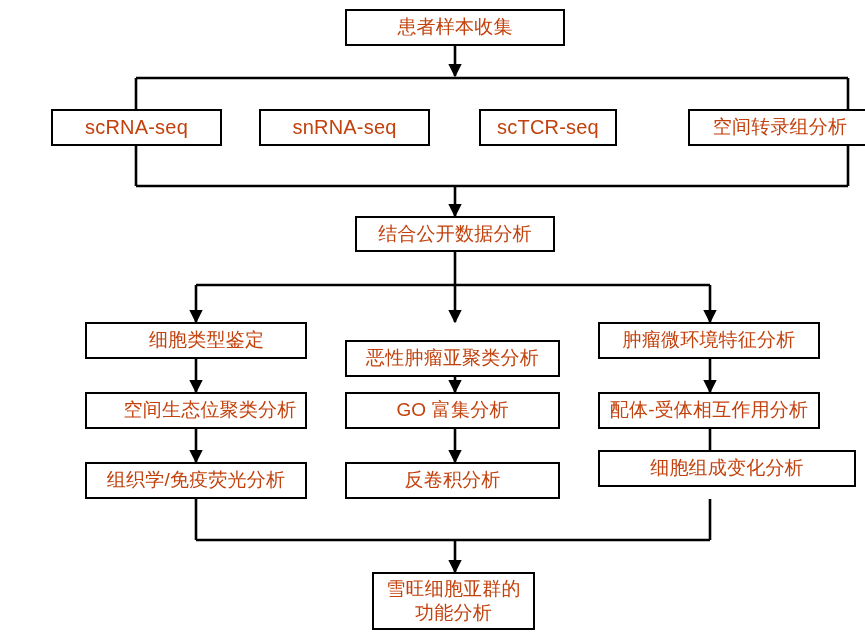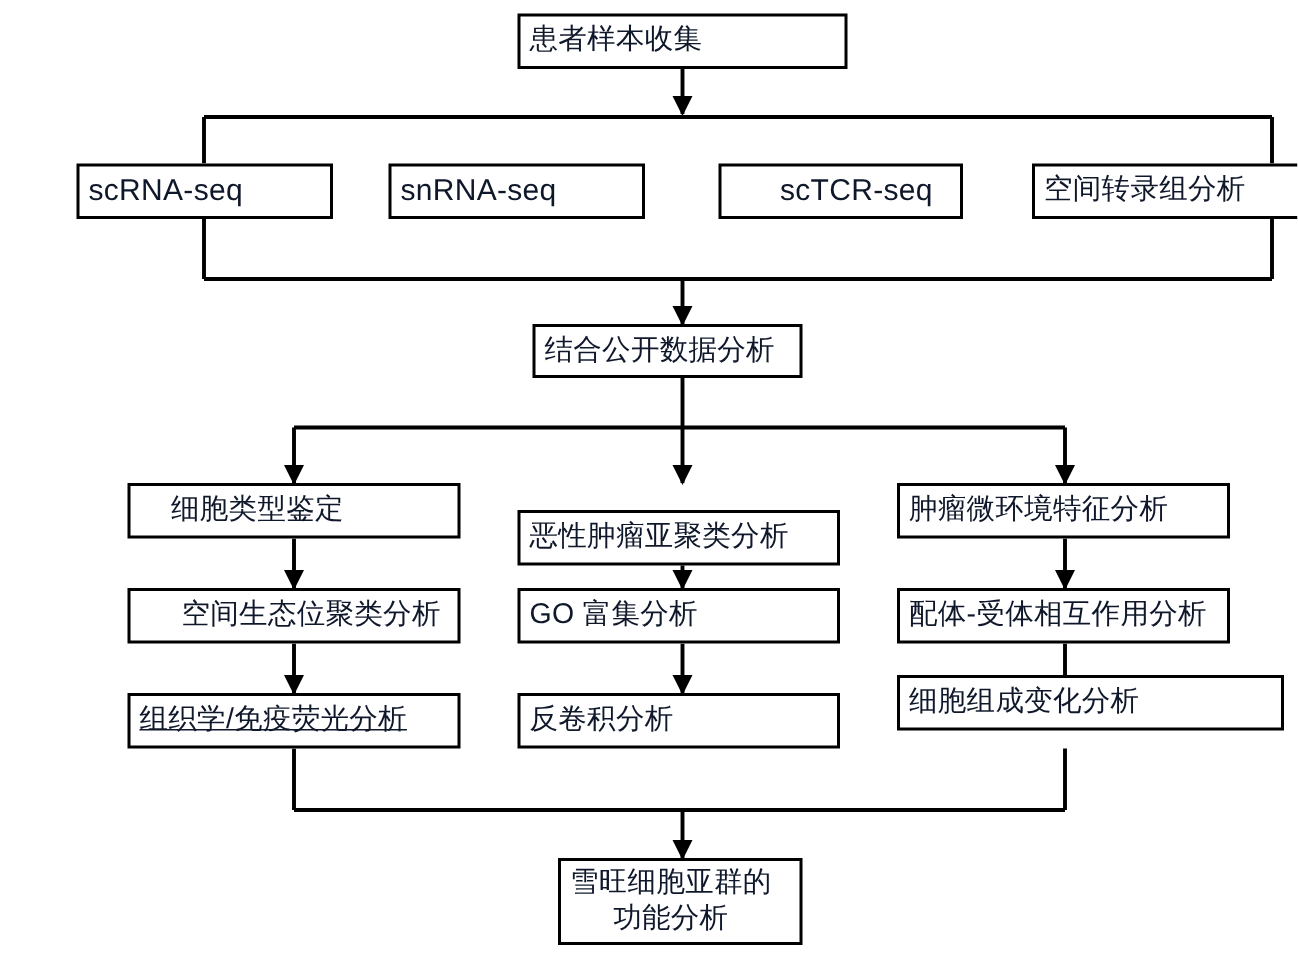--- a/index.html
+++ b/index.html
@@ -26,23 +26,23 @@
     height: 636px;
     pointer-events: none;
   }
   .node {
     position: absolute;
     box-sizing: border-box;
     border: 2px solid #000000;
     background: #ffffff;
     display: flex;
     align-items: center;
-    justify-content: flex-start;
+    justify-content: center;
     text-align: center;
-    color: #0f172a;
+    color: #c2410c;
     font-size: 19px;
     line-height: 1.18;
     letter-spacing: 0.2px;
     z-index: 2;
   }
   .node.latin {
     font-size: 20px;
   }
   .node.two-line {
     font-size: 19px;
@@ -105,41 +105,41 @@
   </div>
 
   <div class="node latin" style="left:51px; top:109px; width:171px; height:37px;">
     <span>scRNA-seq</span>
   </div>
 
   <div class="node latin" style="left:259px; top:109px; width:171px; height:37px;">
     <span>snRNA-seq</span>
   </div>
 
-  <div class="node latin" style="left:479px; top:109px; width:163px; height:37px;padding-left:33px;">
+  <div class="node latin" style="left:479px; top:109px; width:138px; height:37px;">
     <span>scTCR-seq</span>
   </div>
 
   <div class="node" style="left:688px; top:109px; width:184px; height:37px;">
     <span>空间转录组分析</span>
   </div>
 
-  <div class="node" style="left:355px; top:216px; width:180px; height:36px;">
+  <div class="node" style="left:355px; top:216px; width:200px; height:36px;">
     <span>结合公开数据分析</span>
   </div>
 
   <div class="node" style="left:85px; top:322px; width:222px; height:37px;padding-left:21px;">
     <span>细胞类型鉴定</span>
   </div>
 
   <div class="node" style="left:85px; top:392px; width:222px; height:37px;padding-left:28px;">
     <span>空间生态位聚类分析</span>
   </div>
 
-  <div class="node" style="left:85px; top:462px; width:222px; height:37px;text-decoration:underline;">
+  <div class="node" style="left:85px; top:462px; width:222px; height:37px;">
     <span>组织学/免疫荧光分析</span>
   </div>
 
   <div class="node" style="left:345px; top:340px; width:215px; height:37px;">
     <span>恶性肿瘤亚聚类分析</span>
   </div>
 
   <div class="node" style="left:345px; top:392px; width:215px; height:37px;">
     <span>GO 富集分析</span>
   </div>

